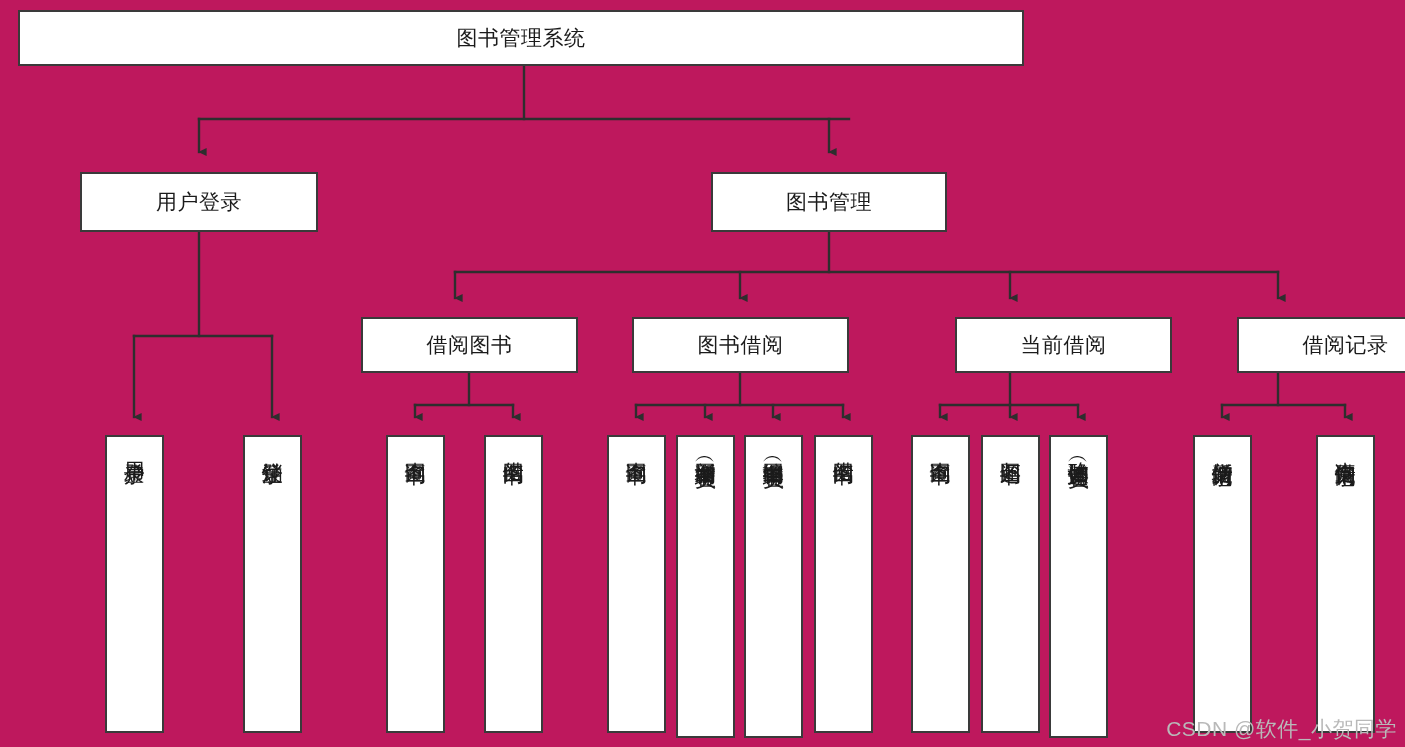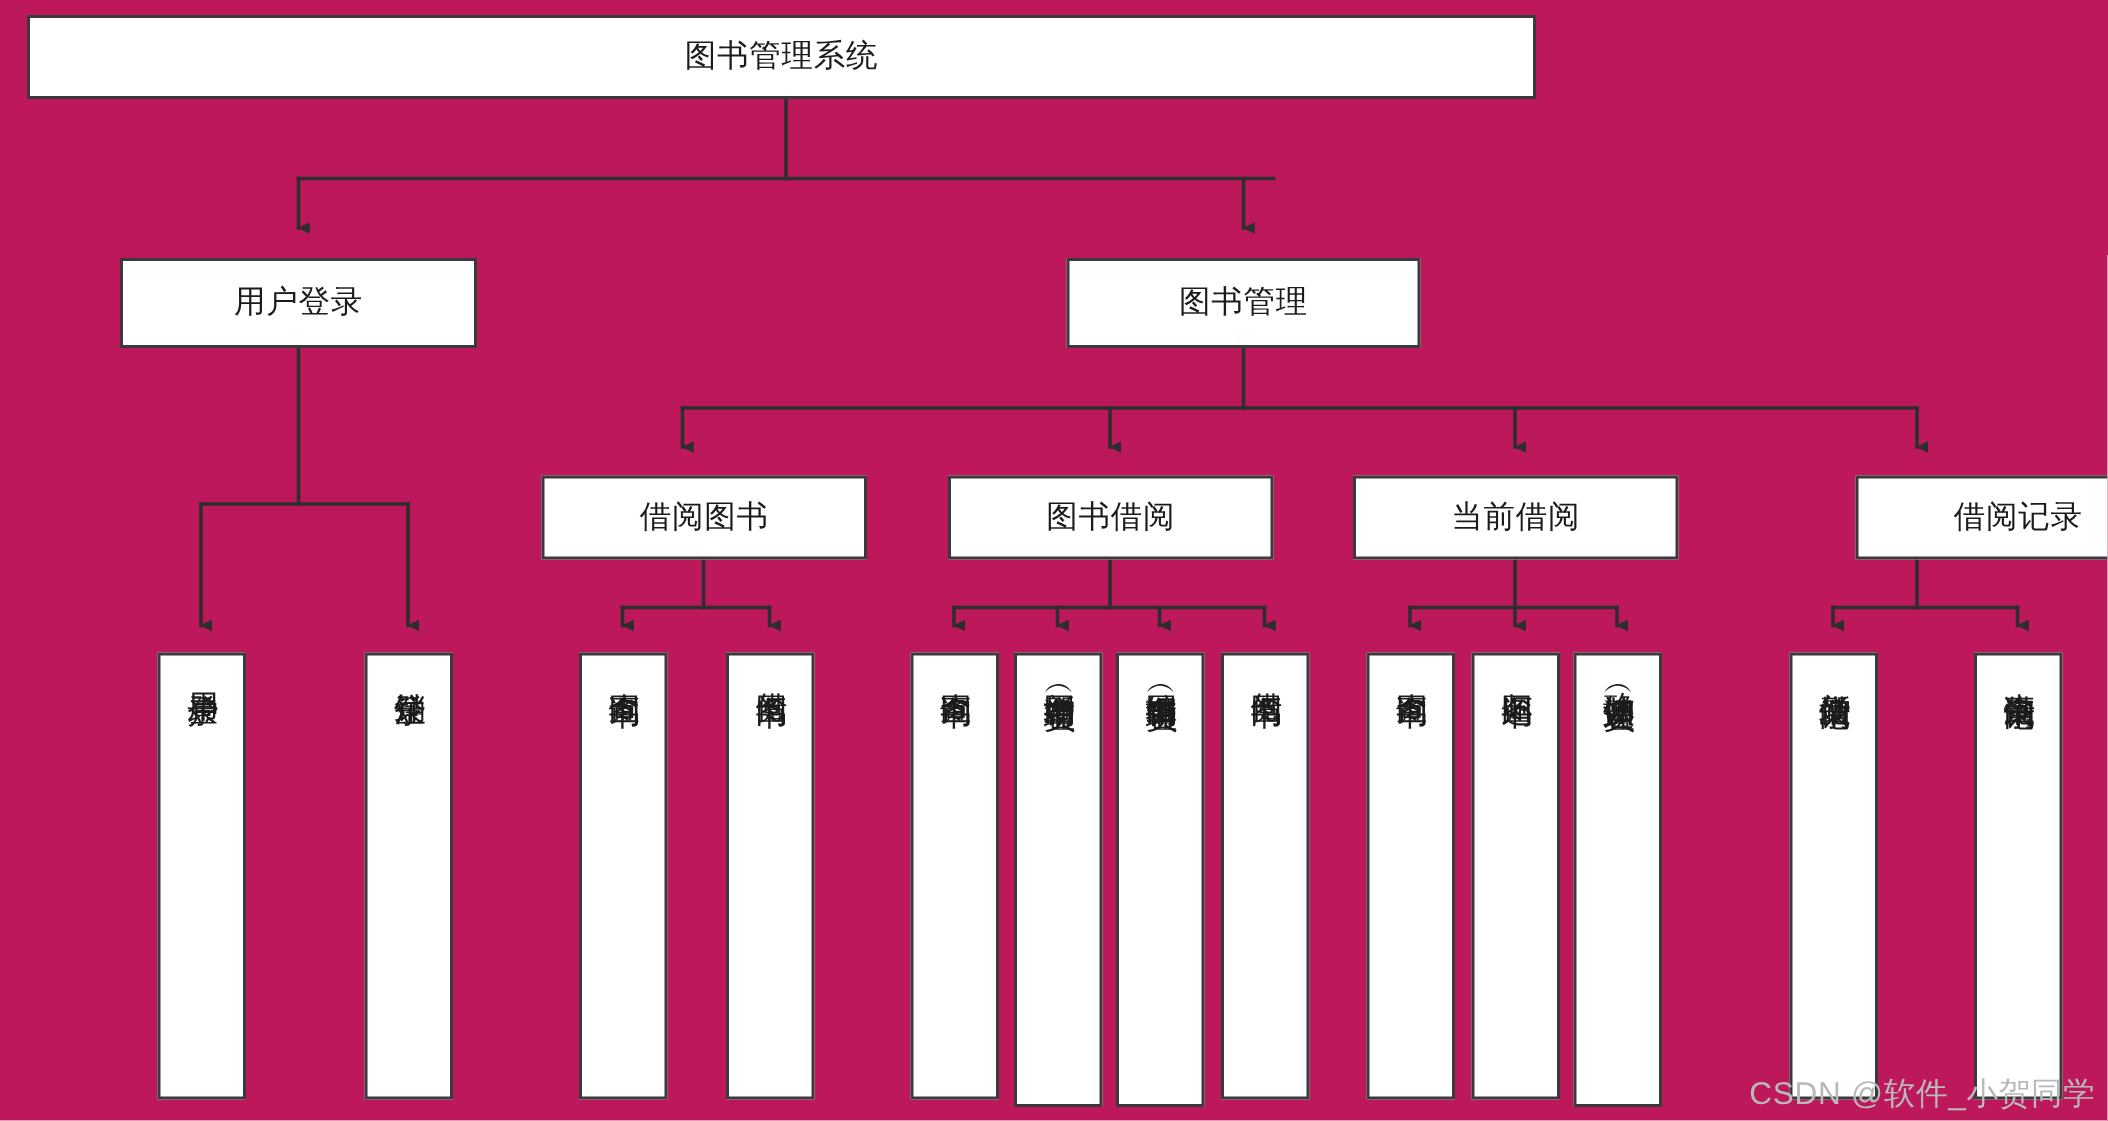--- a/index.html
+++ b/index.html
@@ -132,21 +132,21 @@
   <div class="node" style="left:711px; top:172px; width:236px; height:60px;justify-content:center;">
     <span class="node-label">图书管理</span>
   </div>
 
   <div class="node" style="left:361px; top:317px; width:217px; height:56px;">
     <span class="node-label">借阅图书</span>
   </div>
   <div class="node" style="left:632px; top:317px; width:217px; height:56px;">
     <span class="node-label">图书借阅</span>
   </div>
-  <div class="node" style="left:902px; top:317px; width:217px; height:56px;">
+  <div class="node" style="left:955px; top:317px; width:217px; height:56px;">
     <span class="node-label">当前借阅</span>
   </div>
   <div class="node" style="left:1237px; top:317px; width:217px; height:56px;">
     <span class="node-label">借阅记录</span>
   </div>
 
   <div class="node vertical" style="left:105px; top:435px; width:59px; height:298px;">
     <span class="node-label">用户登录</span>
   </div>
   <div class="node vertical" style="left:243px; top:435px; width:59px; height:298px;">

